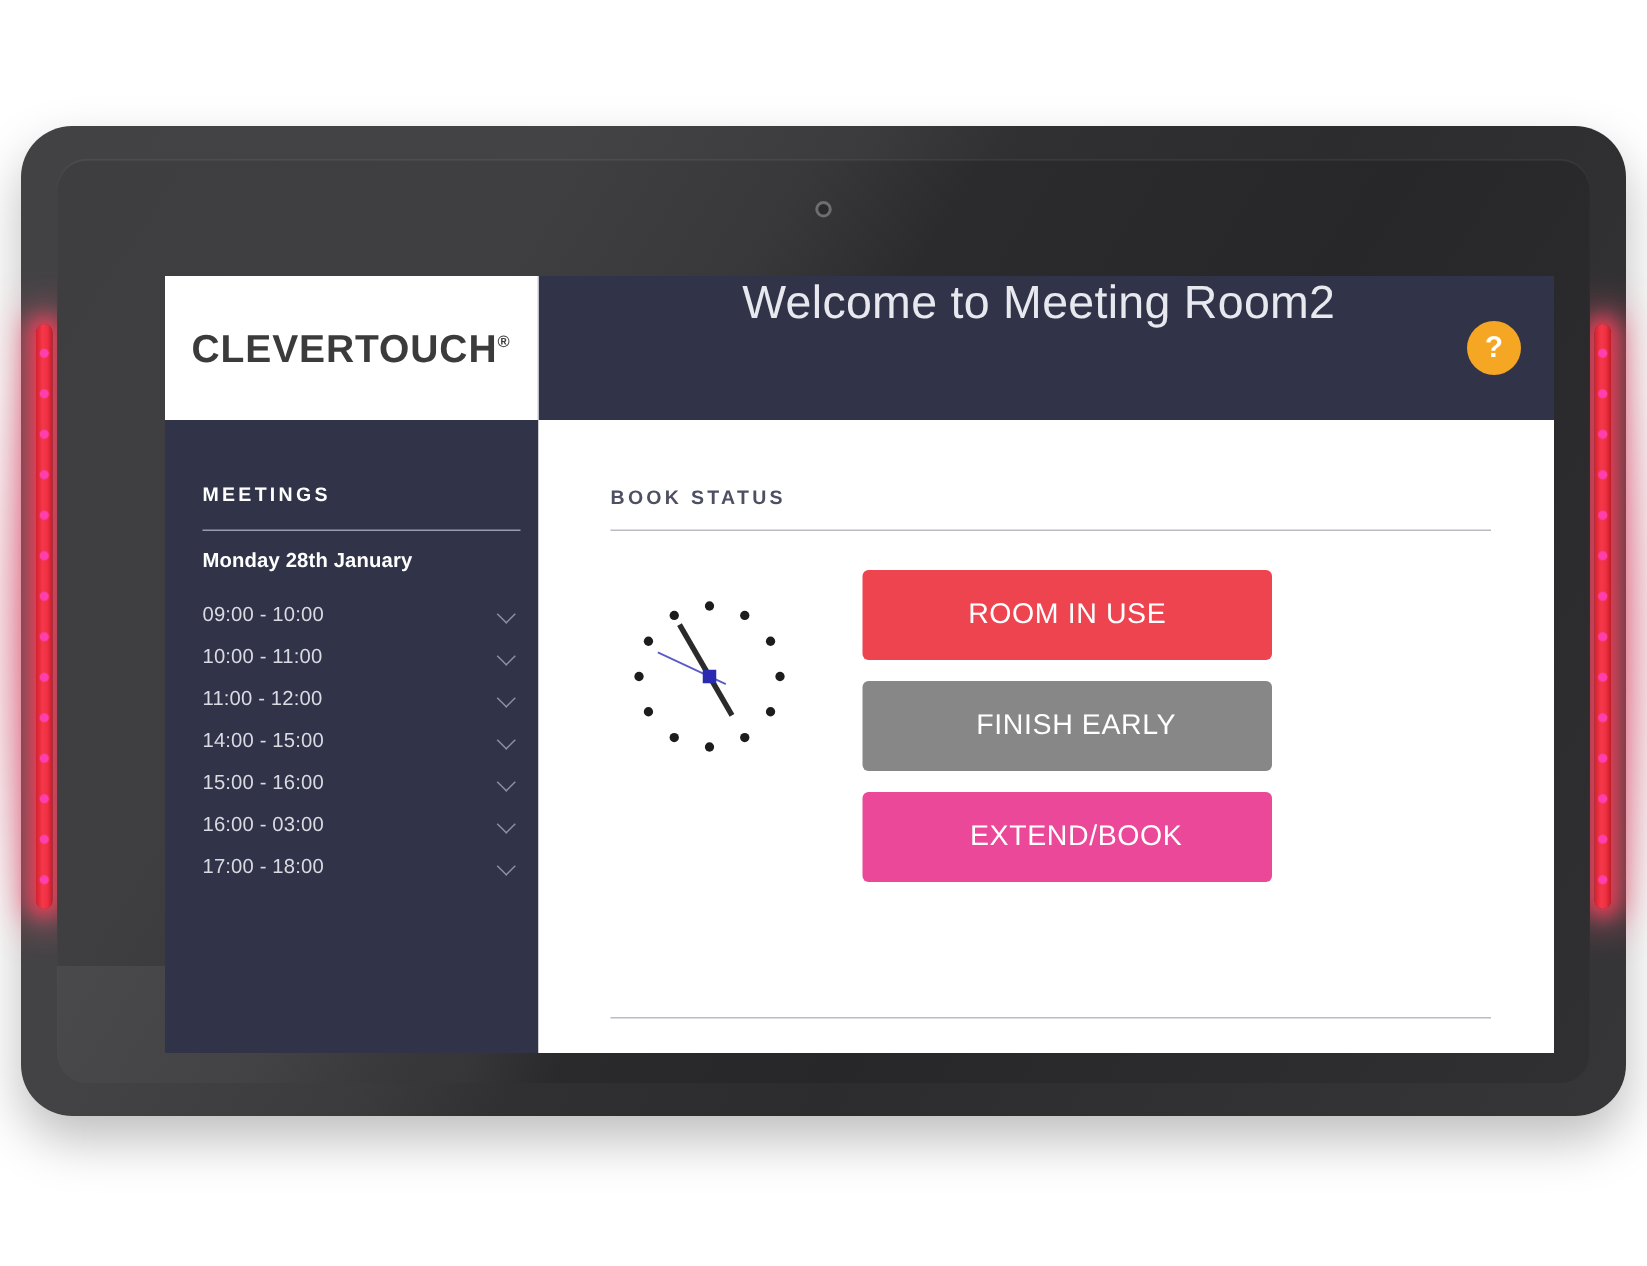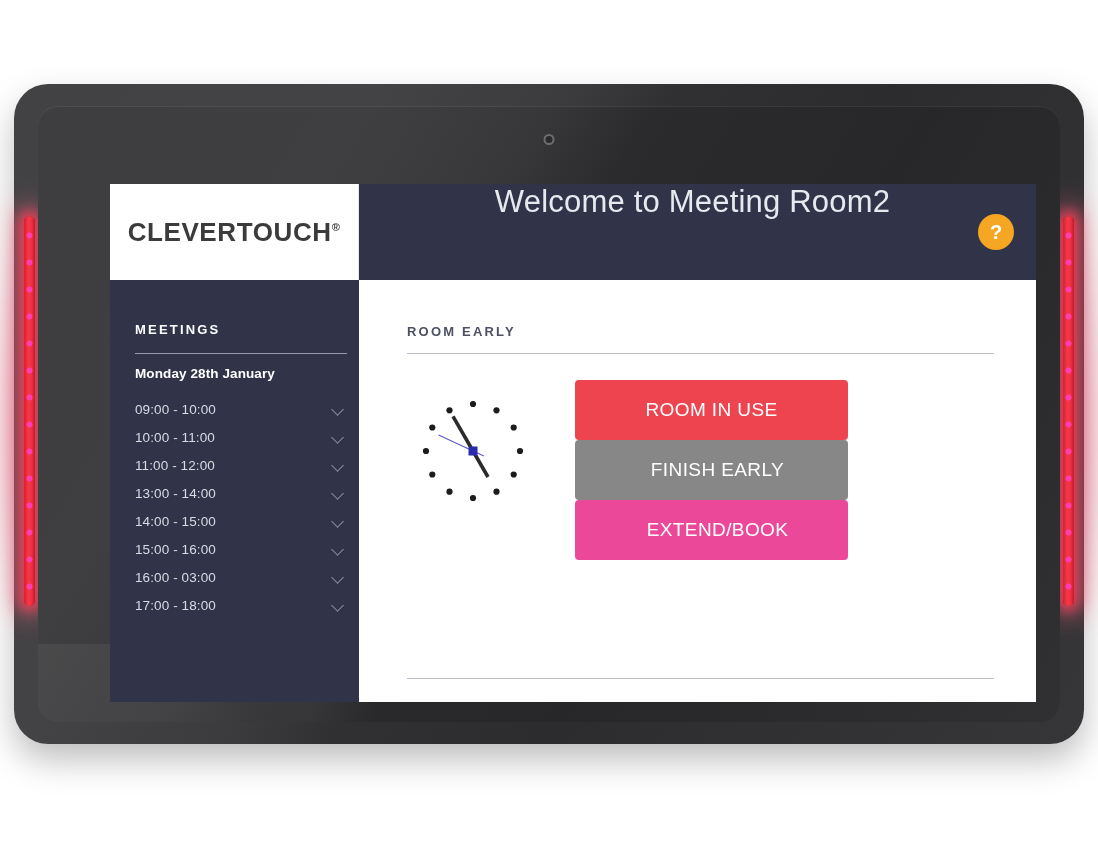--- a/index.html
+++ b/index.html
@@ -296,21 +296,21 @@
   .clock-wrap {
     flex: 0 0 132px;
     display: flex;
     justify-content: center;
     padding-top: 12px;
   }
   .buttons {
     flex: 1;
     display: flex;
     flex-direction: column;
-    gap: 0;
+    gap: 14px;
     max-width: 273px;
   }
   .act-btn {
     height: 60px;
     border: none;
     border-radius: 4px;
     color: #ffffff;
     font-family: "Liberation Sans", sans-serif;
     font-size: 19px;
     letter-spacing: 0.4px;
@@ -386,44 +386,40 @@
                 </div>
                 <div class="slot">
                   <span class="slot-label">10:00 - 11:00</span>
                   <span class="chev"></span>
                 </div>
                 <div class="slot">
                   <span class="slot-label">11:00 - 12:00</span>
                   <span class="chev"></span>
                 </div>
                 <div class="slot">
-                  <span class="slot-label">13:00 - 14:00</span>
-                  <span class="chev"></span>
-                </div>
-                <div class="slot">
                   <span class="slot-label">14:00 - 15:00</span>
                   <span class="chev"></span>
                 </div>
                 <div class="slot">
                   <span class="slot-label">15:00 - 16:00</span>
                   <span class="chev"></span>
                 </div>
                 <div class="slot">
                   <span class="slot-label">16:00 - 03:00</span>
                   <span class="chev"></span>
                 </div>
                 <div class="slot">
                   <span class="slot-label">17:00 - 18:00</span>
                   <span class="chev"></span>
                 </div>
               </div>
           </div>
 
           <div class="content">
-            <div class="content-heading">ROOM EARLY</div>
+            <div class="content-heading">BOOK STATUS</div>
             <div class="content-rule"></div>
 
             <div class="status-row">
 
               <div class="clock-wrap">
                 <svg id="clock-svg" width="118" height="118" viewBox="0 0 118 118">
                     <circle cx="59.00" cy="12.00" r="3.1" fill="#1c1c1c"></circle>
                     <circle cx="82.50" cy="18.30" r="3.1" fill="#1c1c1c"></circle>
                     <circle cx="99.70" cy="35.50" r="3.1" fill="#1c1c1c"></circle>
                     <circle cx="106.00" cy="59.00" r="3.1" fill="#1c1c1c"></circle>

